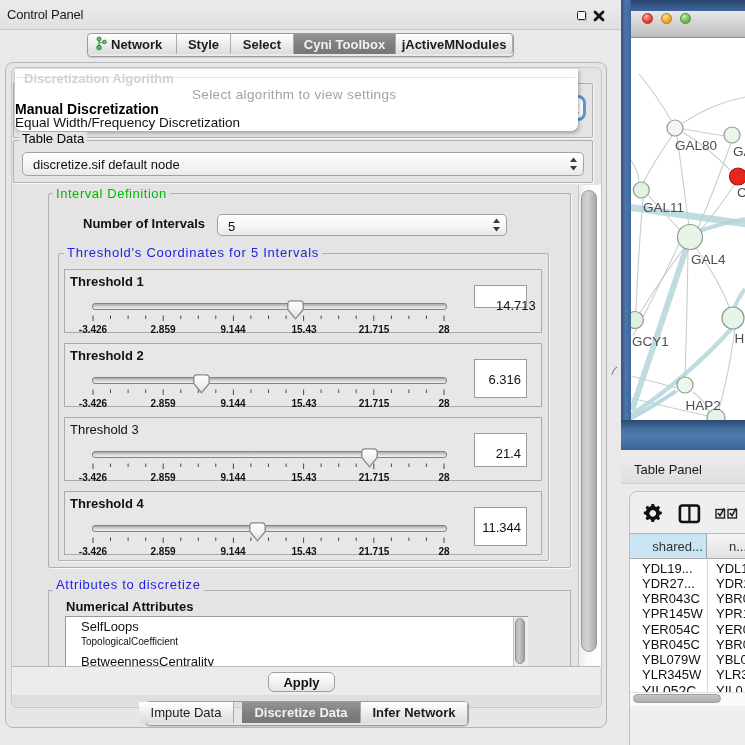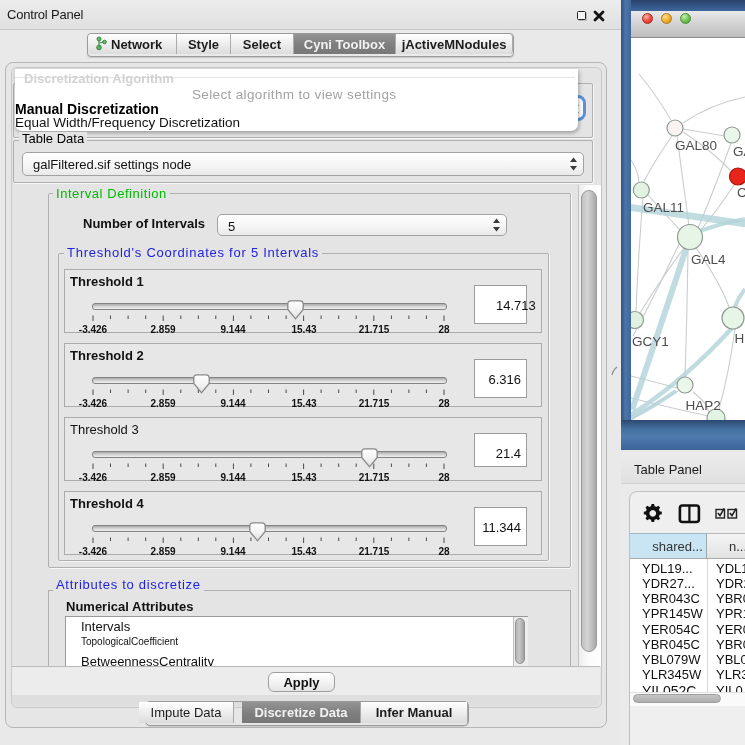--- a/index.html
+++ b/index.html
@@ -40,21 +40,21 @@
     <path d="M4,17 L7,12 L1,12 Z" fill="#888"></path>
   </svg>
 <div class="abs" style="left:15px;top:69px;width:563px;height:62px;background:#ffffff;border-radius:0 0 7px 7px;box-shadow:1px 2px 4px rgba(0,0,0,.32);"></div>
 <div class="abs" style="left:15px;top:77px;width:560px;height:1px;background:#e4e4e4;"></div>
 <div class="abs" style="left:24px;top:71px;font-size:13px;font-weight:bold;color:#d2d2d2;background:transparent;">Discretization Algorithm</div>
 <div class="abs" style="left:192px;top:87px;font-size:13.5px;color:#a3a3a3;letter-spacing:0.35px;">Select algorithm to view settings</div>
 <div class="abs" style="left:15px;top:101px;font-size:14px;font-weight:bold;color:#000;">Manual Discretization</div>
 <div class="abs" style="left:15px;top:114.5px;font-size:13.5px;color:#111;">Equal Width/Frequency Discretization</div>
 <div class="abs gb" style="left:13px;top:140px;width:578px;height:41px;"></div>
 <div class="abs gtitle" style="left:19px;top:132px;">Table Data</div>
-<div class="abs combo" style="left:22px;top:152px;width:562px;height:24px;font-size:13px;color:#111;line-height:24px;padding-left:10px;box-sizing:border-box;">galFiltered.sif settings node</div>
+<div class="abs combo" style="left:22px;top:152px;width:562px;height:24px;font-size:13px;color:#111;line-height:24px;padding-left:10px;box-sizing:border-box;">discretize.sif default node</div>
 <svg class="abs" style="left:569px;top:157px;" width="9" height="14">
     <path d="M4.5,0.5 L8,5 L1,5 Z" fill="#3a3a3a"></path>
     <path d="M4.5,13.5 L8,9 L1,9 Z" fill="#3a3a3a"></path>
   </svg>
 <div class="abs" style="left:578px;top:185px;width:22px;height:481px;background:linear-gradient(to right,#ececec,#fbfbfb 40%,#ffffff);border-left:1px solid #c2c2c2;border-right:1px solid #c2c2c2;"></div>
 <div class="abs" style="left:581px;top:190px;width:16px;height:462px;background:linear-gradient(to right,#c2c2c2,#d4d4d4 40%,#a8a8a8);border:1px solid #9a9a9a;border-radius:8px;box-sizing:border-box;"></div>
 <div class="abs gb" style="left:48px;top:193px;width:521px;height:373px;"></div>
 <div class="abs gtitle" style="left:53px;top:187px;color:#00ba00;letter-spacing:0.55px;">Interval Definition</div>
 <div class="abs" style="left:83px;top:216px;font-size:13px;font-weight:bold;color:#111;">Number of Intervals</div>
 <div class="abs combo" style="left:217px;top:214px;width:290px;height:22px;font-size:13px;color:#111;line-height:23px;padding-left:10px;box-sizing:border-box;">5</div>
@@ -99,21 +99,21 @@
 <svg class="abs" style="left:286.9px;top:300px;" width="17" height="20">
     <defs>
       <linearGradient id="g269" x1="0" y1="0" x2="0" y2="1">
         <stop offset="0" stop-color="#ffffff"></stop>
         <stop offset="0.6" stop-color="#f0f0f0"></stop>
         <stop offset="1" stop-color="#dcdcdc"></stop>
       </linearGradient>
     </defs>
     <path d="M4,0.8 H13 Q16.2,0.8 16.2,4 V9.5 L8.5,18.8 L0.8,9.5 V4 Q0.8,0.8 4,0.8 Z" fill="url(#g269)" stroke="#878787" stroke-width="1.3"></path>
   </svg>
-<div class="abs vbox" style="left:474px;top:285px;width:53px;height:39px;line-height:39px;padding-right:5px;box-sizing:border-box;padding-left:21px;">14.713</div>
+<div class="abs vbox" style="left:474px;top:285px;width:53px;height:23px;line-height:39px;padding-right:5px;box-sizing:border-box;padding-left:21px;">14.713</div>
 <div class="abs" style="left:64px;top:343px;width:478px;height:64px;background:#e7e7e7;border:1px solid #ababab;box-sizing:border-box;"></div>
 <div class="abs" style="left:70px;top:348px;font-size:13px;font-weight:bold;color:#111;">Threshold 2</div>
 <div class="abs" style="left:92px;top:377px;width:353px;height:5px;background:linear-gradient(#a9a9a9,#d8d8d8 55%,#efefef);border:1px solid #838383;border-radius:3px;"></div>
 <svg class="abs" style="left:58px;top:389px;" width="400" height="8">
     <line x1="35.0" y1="0.5" x2="35.0" y2="6" stroke="#4a4a4a" stroke-width="1"></line>
     <line x1="52.5" y1="0.5" x2="52.5" y2="4" stroke="#4a4a4a" stroke-width="1"></line>
     <line x1="70.1" y1="0.5" x2="70.1" y2="4" stroke="#4a4a4a" stroke-width="1"></line>
     <line x1="87.7" y1="0.5" x2="87.7" y2="4" stroke="#4a4a4a" stroke-width="1"></line>
     <line x1="105.2" y1="0.5" x2="105.2" y2="6" stroke="#4a4a4a" stroke-width="1"></line>
     <line x1="122.8" y1="0.5" x2="122.8" y2="4" stroke="#4a4a4a" stroke-width="1"></line>
@@ -233,32 +233,32 @@
         <stop offset="1" stop-color="#dcdcdc"></stop>
       </linearGradient>
     </defs>
     <path d="M4,0.8 H13 Q16.2,0.8 16.2,4 V9.5 L8.5,18.8 L0.8,9.5 V4 Q0.8,0.8 4,0.8 Z" fill="url(#g491)" stroke="#878787" stroke-width="1.3"></path>
   </svg>
 <div class="abs vbox" style="left:474px;top:507px;width:53px;height:39px;line-height:39px;padding-right:5px;box-sizing:border-box;">11.344</div>
 <div class="abs" style="left:48px;top:590px;width:521px;height:76px;border-top:1px solid #b0b0b0;border-left:1px solid #b0b0b0;border-right:1px solid #b0b0b0;"></div>
 <div class="abs gtitle" style="left:53px;top:578px;color:#2222e0;letter-spacing:0.7px;">Attributes to discretize</div>
 <div class="abs" style="left:66px;top:599px;font-size:13px;font-weight:bold;color:#111;">Numerical Attributes</div>
 <div class="abs" style="left:65px;top:616px;width:463px;height:50px;background:#fff;border:1px solid #9a9a9a;border-bottom:none;box-sizing:border-box;"></div>
-<div class="abs" style="left:81px;top:619px;font-size:13px;color:#111;">Intervals</div>
+<div class="abs" style="left:81px;top:619px;font-size:13px;color:#111;">SelfLoops</div>
 <div class="abs" style="left:81px;top:636px;font-size:10px;color:#111;">TopologicalCoefficient</div>
 <div class="abs" style="left:81px;top:654px;font-size:13px;color:#111;">BetweennessCentrality</div>
 <div class="abs" style="left:513px;top:617px;width:14px;height:49px;background:#ededed;border-left:1px solid #c0c0c0;"></div>
 <div class="abs" style="left:515px;top:618px;width:10px;height:46px;background:linear-gradient(to right,#b5b5b5,#c9c9c9 40%,#9f9f9f);border:1px solid #949494;border-radius:5px;box-sizing:border-box;"></div>
 <div class="abs" style="left:12px;top:666px;width:588px;height:29px;background:#ececec;border-top:1px solid #b9b9b9;"></div>
 <div class="abs" style="left:12px;top:695px;width:588px;height:11px;background:#dedede;border-radius:0 0 6px 6px;"></div>
 <div class="abs" style="left:268px;top:672px;width:67px;height:20px;background:linear-gradient(#ffffff,#f2f2f2 55%,#e4e4e4);border:1px solid #9f9f9f;border-radius:6px;font-size:13px;font-weight:bold;color:#111;text-align:center;line-height:20px;box-sizing:border-box;">Apply</div>
 <div class="abs" style="left:145px;top:701px;width:322px;height:23px;border:1px solid #9b9b9b;border-radius:5px;box-shadow:0 1px 1px rgba(0,0,0,.12);overflow:hidden;"></div>
 <div class="abs seg" style="left:139px;top:702px;width:94px;height:21px;font-size:13px;font-weight:normal;text-align:center;line-height:22px;border-right:1px solid #a8a8a8;">Impute Data</div>
 <div class="abs segd" style="left:242px;top:702px;width:118px;height:21px;font-size:13px;font-weight:bold;text-align:center;line-height:22px;border-right:1px solid #a8a8a8;">Discretize Data</div>
-<div class="abs seg" style="left:361px;top:702px;width:106px;height:21px;font-size:13px;font-weight:bold;text-align:center;line-height:22px;border-right:1px solid #a8a8a8;">Infer Manual</div>
+<div class="abs seg" style="left:361px;top:702px;width:106px;height:21px;font-size:13px;font-weight:bold;text-align:center;line-height:22px;border-right:1px solid #a8a8a8;">Infer Network</div>
 <svg class="abs" style="left:610px;top:366px;" width="9" height="10">
     <path d="M7,1 Q3,4 2,9" stroke="#8a8a8a" stroke-width="1.2" fill="none"></path>
   </svg>
 <div class="abs" style="left:621px;top:0;width:124px;height:11px;background:linear-gradient(#27436d,#3f669c);"></div>
 <div class="abs" style="left:621px;top:0;width:10px;height:450px;background:linear-gradient(to right,#33517d,#4b76ab 45%,#3f669c);"></div>
 <div class="abs" style="left:621px;top:420px;width:124px;height:30px;background:linear-gradient(#2b486f,#44709f 30%,#4e7aae 55%,#3e649a);"></div>
 <div class="abs" style="left:631px;top:11px;width:114px;height:27px;background:linear-gradient(#e9e9e9,#d0d0d0 55%,#bdbdbd);border-bottom:1px solid #8e8e8e;box-sizing:border-box;"></div>
 <div class="abs" style="left:641.9px;top:13.2px;width:11px;height:11px;border-radius:50%;background:radial-gradient(circle at 35% 28%,#ffb3a5,#ee4738 55%,#c62418);border:0.8px solid #a03223;box-sizing:border-box;"></div>
 <div class="abs" style="left:661.0px;top:13.2px;width:11px;height:11px;border-radius:50%;background:radial-gradient(circle at 35% 28%,#ffe09a,#f2ab25 55%,#d98f14);border:0.8px solid #ad7c1a;box-sizing:border-box;"></div>
 <div class="abs" style="left:680.0px;top:13.2px;width:11px;height:11px;border-radius:50%;background:radial-gradient(circle at 35% 28%,#c9f0b4,#6cc24a 55%,#4ba332);border:0.8px solid #4e8b3a;box-sizing:border-box;"></div>

